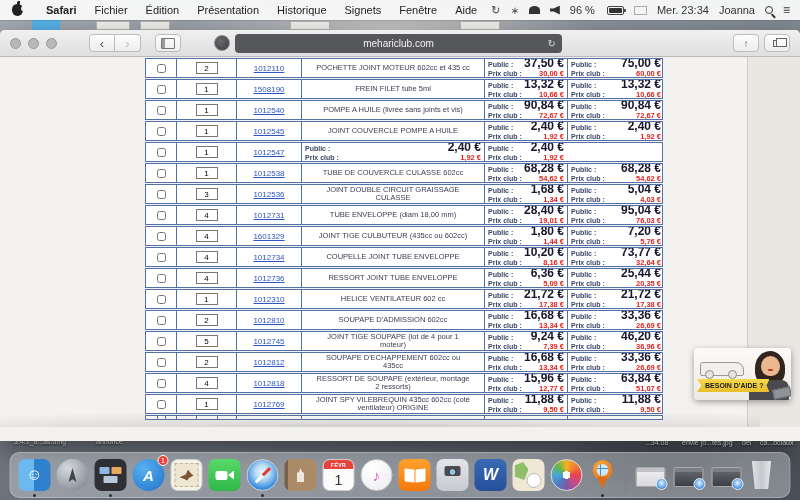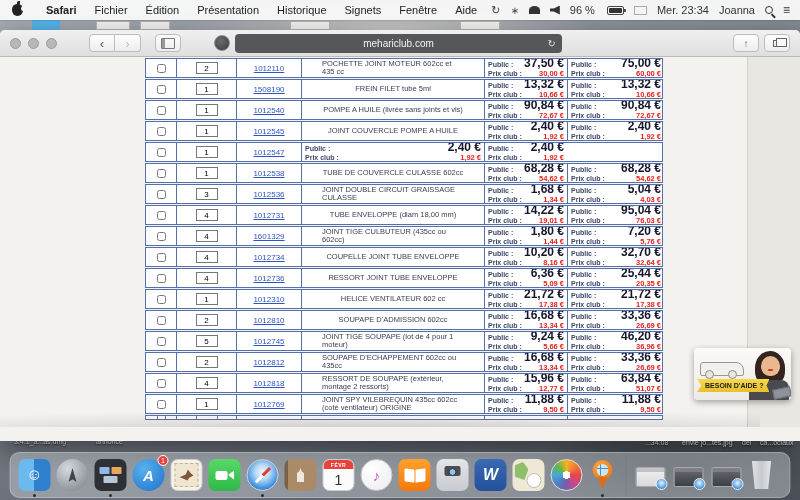--- a/index.html
+++ b/index.html
@@ -75,21 +75,21 @@
   .content .bot-shadow{position:absolute;left:0;bottom:-18px;width:760px;height:40px;
     background:radial-gradient(ellipse at 30% 100%,rgba(90,90,95,.35),transparent 60%),radial-gradient(ellipse at 75% 100%,rgba(90,90,95,.3),transparent 60%);}
   .cart{position:absolute;left:145px;top:1px;width:518px;}
   .row{display:grid;grid-template-columns:30px 60px 65px 183px 83px 97px;height:20px;margin-bottom:1px;
     background:#fff;border:1px solid #5470ab;}
   .row .c{border-left:1px solid #5470ab;display:flex;align-items:center;justify-content:center;overflow:hidden;}
   .row .c:first-child{border-left:none;}
   .row input[type=checkbox]{width:9px;height:9px;}
   .qty-in{width:22px;height:12px;border:1px solid #777;font-size:8px;text-align:center;font-family:inherit;padding:0;}
   .ref-link{color:#2f55c0;text-decoration:underline;font-size:8px;}
-  .c.desc{font-size:7.5px;color:#3a3d55;padding:0 20px;line-height:1.1;}
+  .c.desc{font-size:7.5px;color:#3a3d55;text-align:center;padding:0 14px;line-height:1.1;}
   .c.price{flex-direction:column;align-items:stretch;justify-content:center;padding:1px 3px;gap:1px;}
   .pl{display:flex;justify-content:space-between;align-items:baseline;line-height:8px;}
   .pl .lab{font-size:7px;font-weight:bold;color:#3b4766;}
   .pl .pub{font-size:12px;font-weight:bold;color:#16162e;}
   .pl .club{font-size:7.5px;font-weight:bold;color:#e71f19;}
   .row.partial{height:5px;overflow:hidden;margin-bottom:0;}
 
   
   .help-badge{position:absolute;right:9px;top:348px;width:97px;height:52px;background:linear-gradient(#fbfaf8,#eceae6);
     border-radius:4px;box-shadow:0 2px 6px rgba(0,0,0,.35);overflow:hidden;z-index:20;}
@@ -482,21 +482,21 @@
       <div class="c">
               <input class="qty-in" value="4" style="">
             </div>
       <div class="c">
               <a href="#" class="ref-link">1012731</a>
             </div>
       <div class="c desc">TUBE ENVELOPPE (diam 18,00 mm)</div>
       <div class="c price">
         <div class="pl">
                 <span class="lab">Public :</span>
-                <b class="pub">14,22 €</b>
+                <b class="pub">28,40 €</b>
               </div>
         <div class="pl">
                 <span class="lab">Prix club :</span>
                 <b class="club">19,01 €</b>
               </div>
       </div>
       <div class="c price">
         <div class="pl">
                 <span class="lab">Public :</span>
                 <b class="pub">95,04 €</b>
@@ -558,21 +558,21 @@
                 <b class="pub">10,20 €</b>
               </div>
         <div class="pl">
                 <span class="lab">Prix club :</span>
                 <b class="club">8,16 €</b>
               </div>
       </div>
       <div class="c price">
         <div class="pl">
                 <span class="lab">Public :</span>
-                <b class="pub">32,70 €</b>
+                <b class="pub">73,77 €</b>
               </div>
         <div class="pl">
                 <span class="lab">Prix club :</span>
                 <b class="club">32,64 €</b>
               </div>
       </div>
     </div>
 
     <div class="row">
       <div class="c cb">
@@ -684,21 +684,21 @@
               <a href="#" class="ref-link">1012745</a>
             </div>
       <div class="c desc">JOINT TIGE SOUPAPE (lot de 4 pour 1 moteur)</div>
       <div class="c price">
         <div class="pl">
                 <span class="lab">Public :</span>
                 <b class="pub">9,24 €</b>
               </div>
         <div class="pl">
                 <span class="lab">Prix club :</span>
-                <b class="club">5,66 €</b>
+                <b class="club">7,39 €</b>
               </div>
       </div>
       <div class="c price">
         <div class="pl">
                 <span class="lab">Public :</span>
                 <b class="pub">46,20 €</b>
               </div>
         <div class="pl">
                 <span class="lab">Prix club :</span>
                 <b class="club">36,96 €</b>

